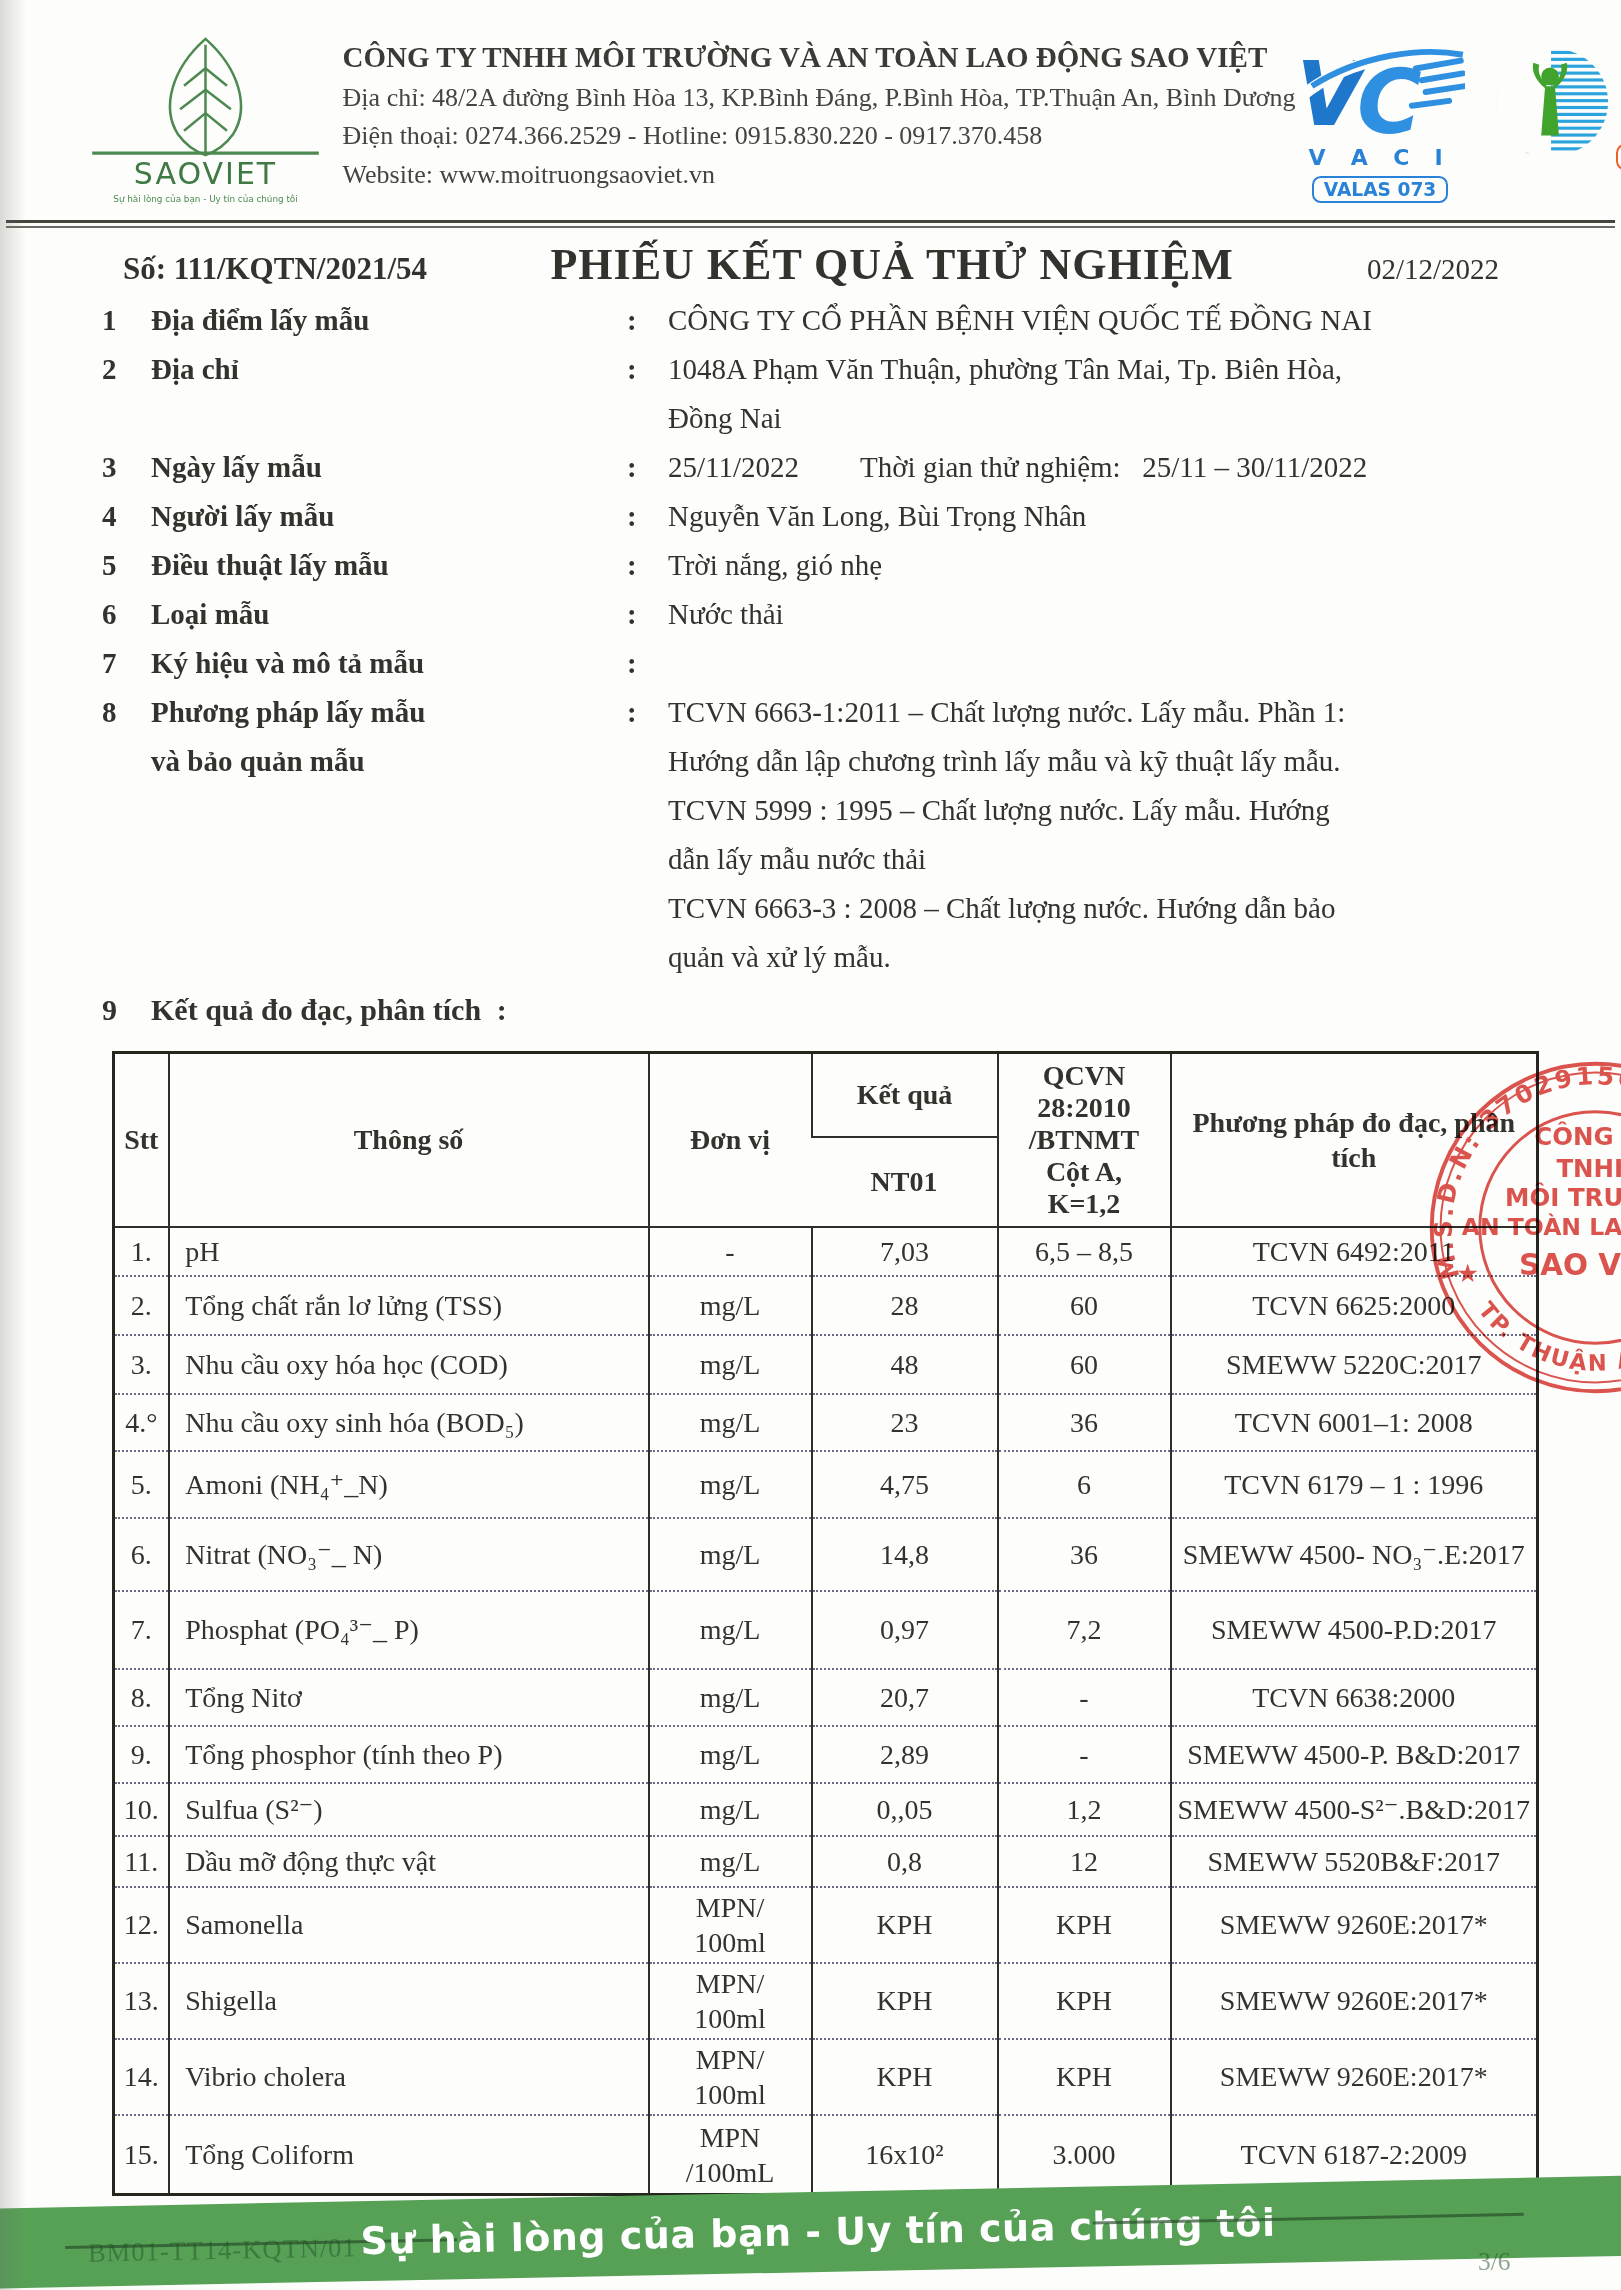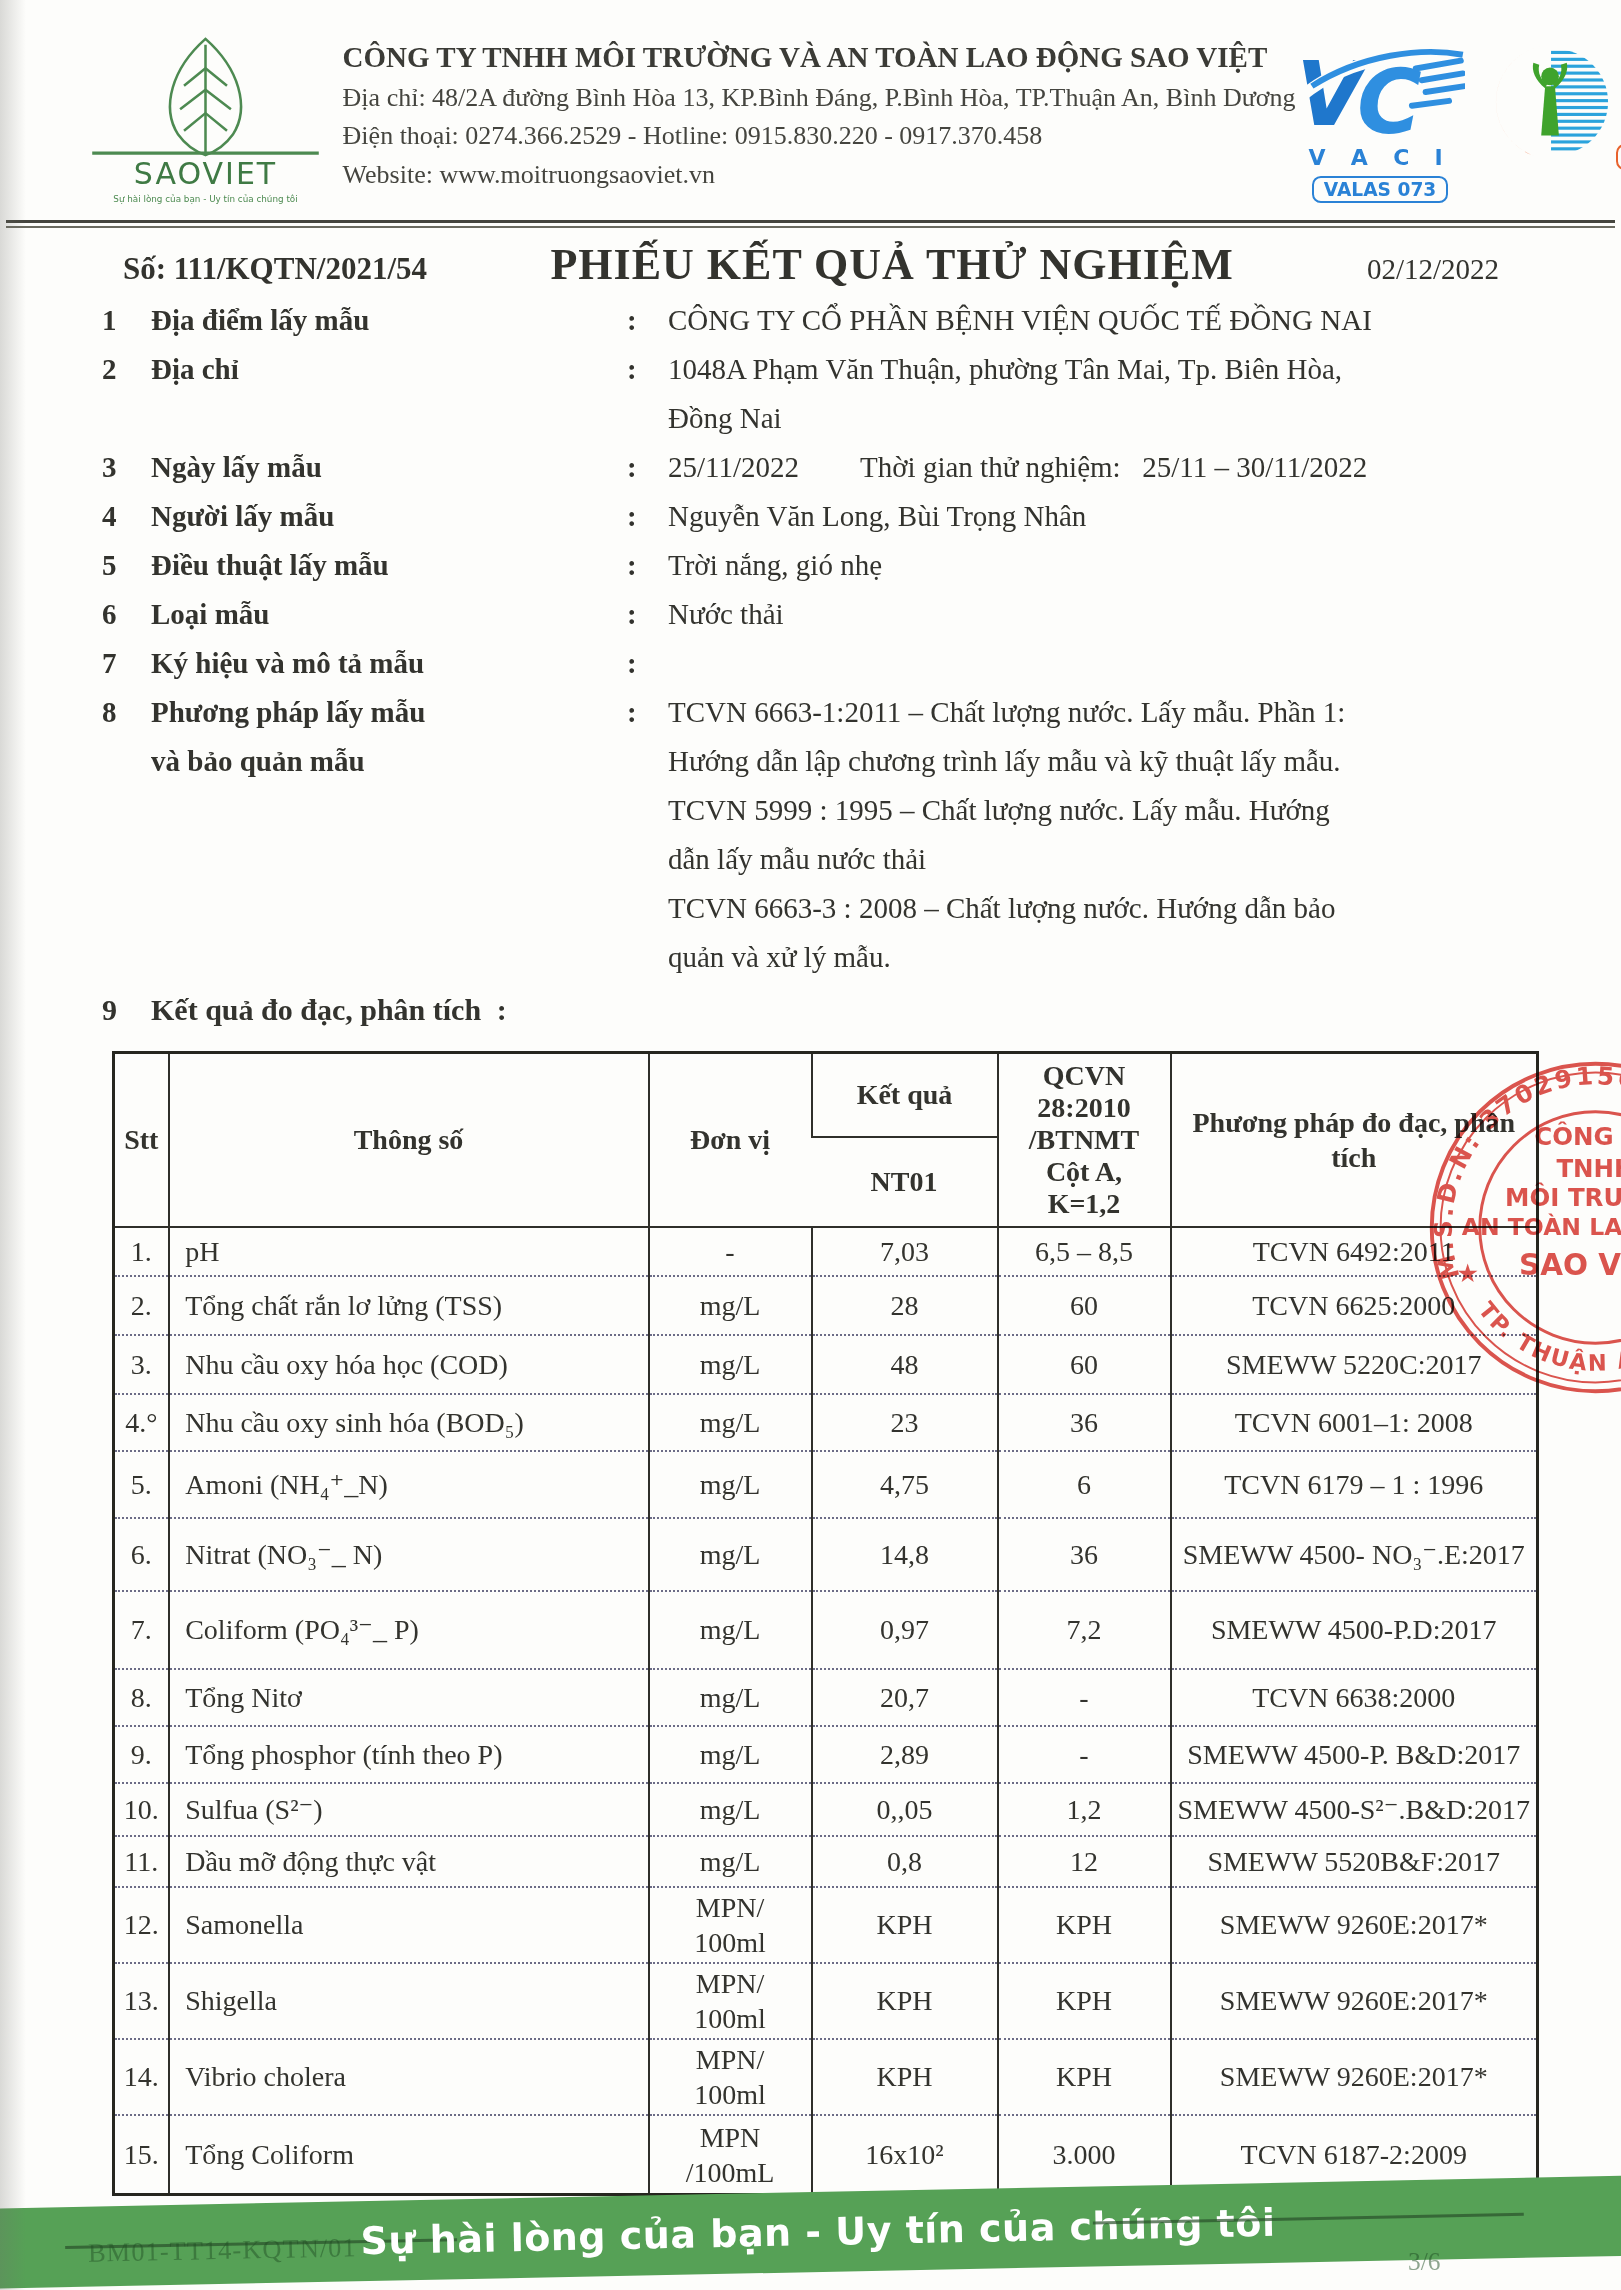--- a/index.html
+++ b/index.html
@@ -78,21 +78,21 @@
 
   
   .band{position:absolute;left:-25.5px;top:2192px;width:1686px;height:80px;background:#56a156;
         transform:rotate(-1.15deg);z-index:2;}
   .band::before{content:"";position:absolute;left:90px;top:39px;width:392px;height:2.9px;background:#2a502b;opacity:.7;}
   .band::after{content:"";position:absolute;right:137px;top:35px;width:431px;height:2.9px;background:#2a502b;opacity:.7;}
   .slogan{position:absolute;inset:0;display:flex;align-items:center;justify-content:center;
         font-family:"DejaVu Sans",sans-serif;font-weight:bold;font-size:38px;color:#ffffff;letter-spacing:0.5px;}
   .doc-code{position:absolute;left:88px;top:2235px;z-index:3;font-size:26.5px;color:#1f4d23;opacity:.45;
         transform:rotate(-1.15deg);letter-spacing:1px;}
-  .page-num{position:absolute;left:1408px;top:2247px;z-index:3;font-size:25.5px;color:#1f4d23;opacity:.5;}
+  .page-num{position:absolute;left:1478px;top:2247px;z-index:3;font-size:25.5px;color:#1f4d23;opacity:.5;}
 </style>
 </head>
 <body>
 
 <div class="page">
 
   <header class="hdr">
     <div class="logo">
       <svg width="235" height="125" viewBox="0 0 240 128">
         <g stroke="#4d8a51" stroke-width="2.6" fill="none">
@@ -353,21 +353,21 @@
       <td class="c-stt">6.</td>
       <td class="c-param">Nitrat (NO₃⁻_ N)</td>
       <td class="c-unit">mg/L</td>
       <td class="c-result">14,8</td>
       <td class="c-limit">36</td>
       <td class="c-method">SMEWW 4500- NO₃⁻.E:2017</td>
     </tr>
 
     <tr>
       <td class="c-stt">7.</td>
-      <td class="c-param">Coliform (PO₄³⁻_ P)</td>
+      <td class="c-param">Phosphat (PO₄³⁻_ P)</td>
       <td class="c-unit">mg/L</td>
       <td class="c-result">0,97</td>
       <td class="c-limit">7,2</td>
       <td class="c-method">SMEWW 4500-P.D:2017</td>
     </tr>
 
     <tr>
       <td class="c-stt">8.</td>
       <td class="c-param">Tổng Nitơ</td>
       <td class="c-unit">mg/L</td>

